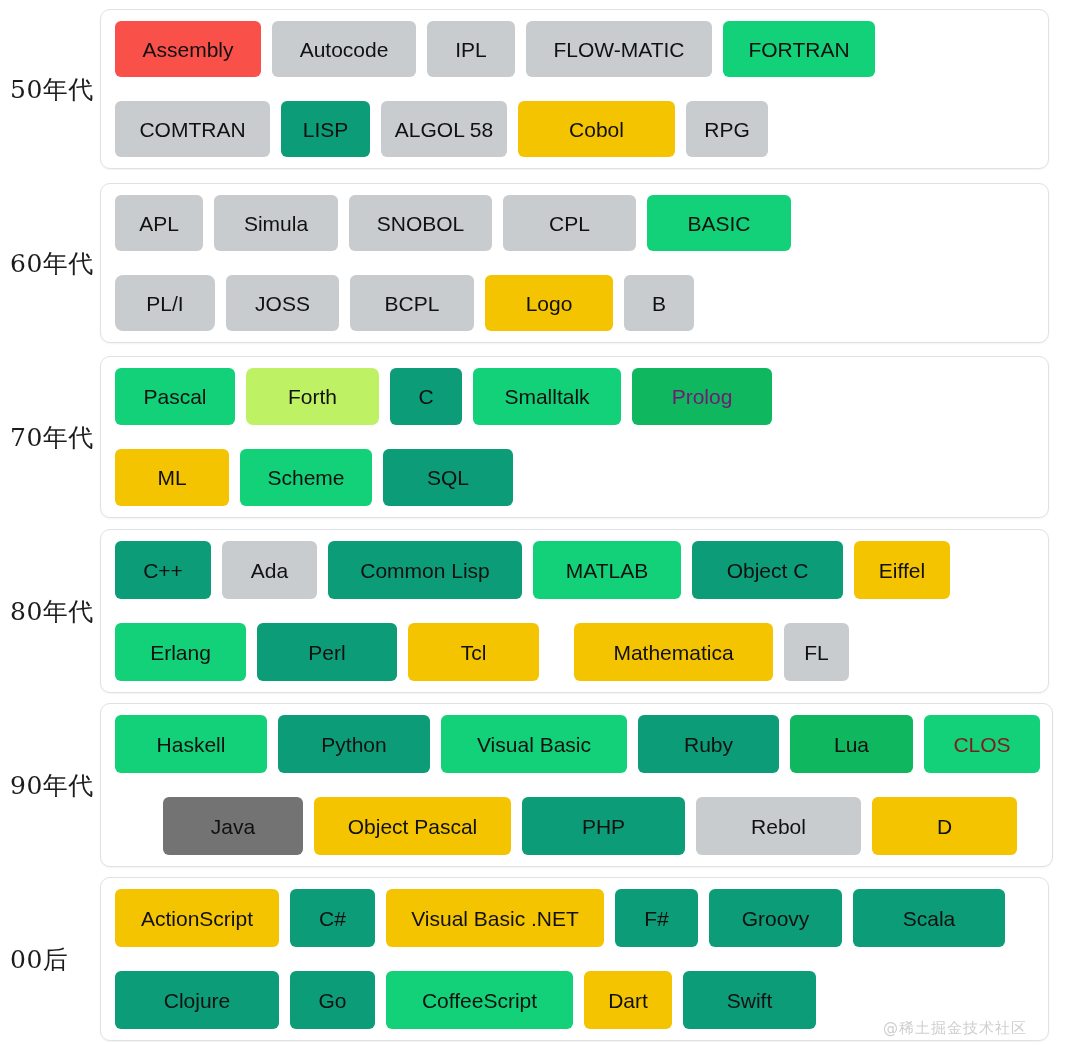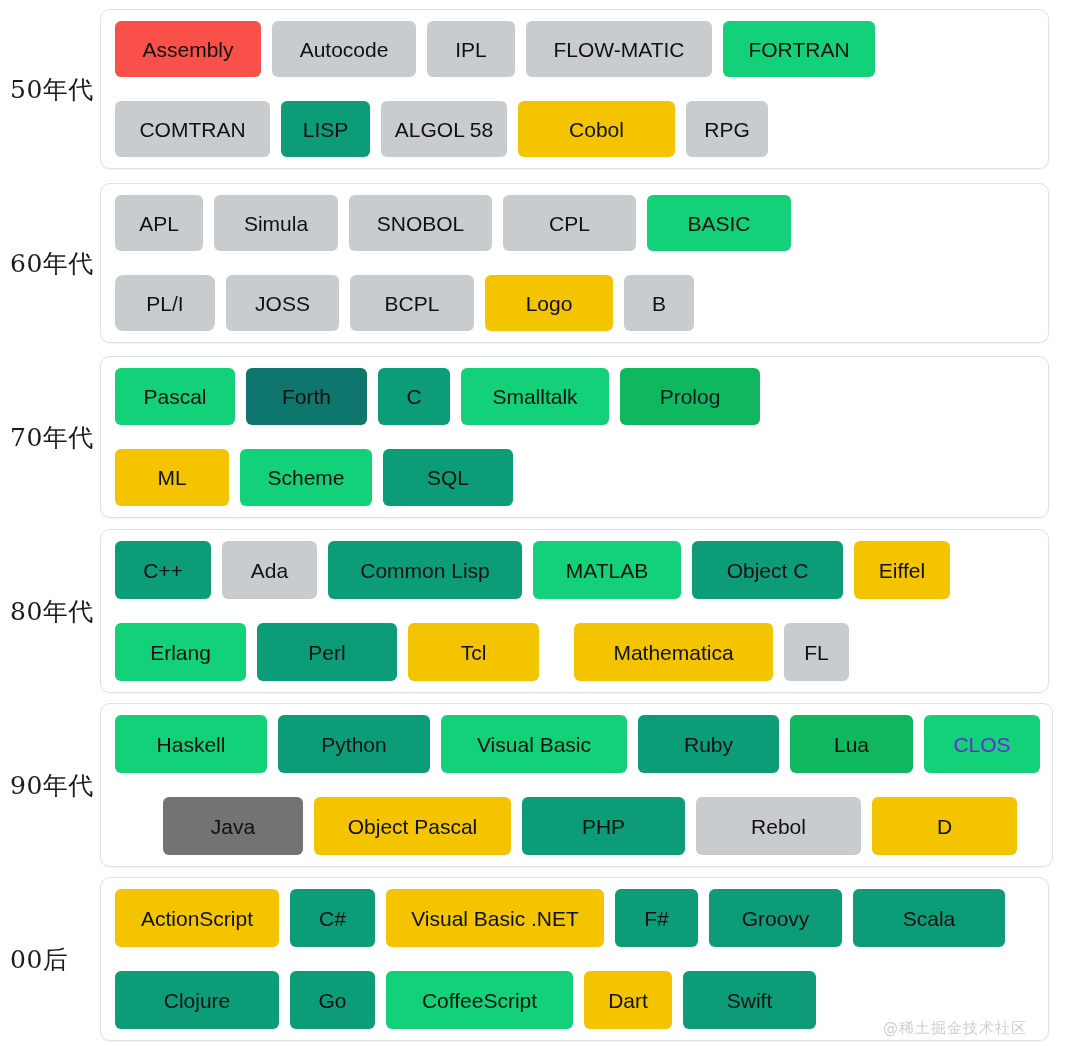--- a/index.html
+++ b/index.html
@@ -131,24 +131,24 @@
           <div class="chip" style="background: rgb(245, 196, 0); width: 128px; color: rgb(17, 17, 17);">Logo</div>
           <div class="chip" style="background: rgb(200, 204, 206); width: 70px; color: rgb(17, 17, 17);">B</div>
         </div>
       </div>
     </div>
     <div class="decade-row row-70" style="flex: 1 1 0%;">
       <div class="decade-label">70年代</div>
       <div class="decade-panel" style="border-color: rgb(223, 226, 228);">
         <div class="lang-line">
           <div class="chip" style="background: rgb(18, 209, 120); width: 120px; color: rgb(17, 17, 17);">Pascal</div>
-          <div class="chip" style="background: #0f766e; width: 121px; color: rgb(17, 17, 17);">Forth</div>
+          <div class="chip" style="background: #bef264; width: 133px; color: rgb(17, 17, 17); border-radius: 7px;">Forth</div>
           <div class="chip" style="background: rgb(13, 156, 120); width: 72px; color: rgb(17, 17, 17);">C</div>
           <div class="chip" style="background: rgb(18, 209, 120); width: 148px; color: rgb(17, 17, 17);">Smalltalk</div>
-          <div class="chip" style="background: rgb(15, 183, 94); width: 140px; color: #0f172a;">Prolog</div>
+          <div class="chip" style="background: rgb(15, 183, 94); width: 140px; color: #701a75;">Prolog</div>
         </div>
         <div class="lang-line">
           <div class="chip" style="background: rgb(245, 196, 0); width: 114px; color: rgb(17, 17, 17);">ML</div>
           <div class="chip" style="background: rgb(18, 209, 120); width: 132px; color: rgb(17, 17, 17);">Scheme</div>
           <div class="chip" style="background: rgb(13, 156, 120); width: 130px; color: rgb(17, 17, 17);">SQL</div>
         </div>
       </div>
     </div>
     <div class="decade-row row-80" style="flex: 1 1 0%;">
       <div class="decade-label">80年代</div>
@@ -172,21 +172,21 @@
     </div>
     <div class="decade-row row-90" style="flex: 1 1 0%;">
       <div class="decade-label">90年代</div>
       <div class="decade-panel" style="border-color: rgb(223, 226, 228);">
         <div class="lang-line">
           <div class="chip" style="background: rgb(18, 209, 120); width: 152px; color: rgb(17, 17, 17);">Haskell</div>
           <div class="chip" style="background: rgb(13, 156, 120); width: 152px; color: rgb(17, 17, 17);">Python</div>
           <div class="chip" style="background: rgb(18, 209, 120); width: 186px; color: rgb(17, 17, 17);">Visual Basic</div>
           <div class="chip" style="background: rgb(13, 156, 120); width: 141px; color: rgb(17, 17, 17);">Ruby</div>
           <div class="chip" style="background: rgb(15, 183, 94); width: 123px; color: rgb(17, 17, 17);">Lua</div>
-          <div class="chip" style="background: rgb(18, 209, 120); width: 116px; color: #6d28d9;">CLOS</div>
+          <div class="chip" style="background: rgb(18, 209, 120); width: 116px; color: #7f1d1d;">CLOS</div>
         </div>
         <div class="lang-line">
           <div class="chip" style="background: #737373; width: 140px; color: rgb(17, 17, 17); margin-left: 48px;">Java</div>
           <div class="chip" style="background: rgb(245, 196, 0); width: 197px; color: rgb(17, 17, 17);">Object Pascal</div>
           <div class="chip" style="background: rgb(13, 156, 120); width: 163px; color: rgb(17, 17, 17);">PHP</div>
           <div class="chip" style="background: rgb(200, 204, 206); width: 165px; color: rgb(17, 17, 17);">Rebol</div>
           <div class="chip" style="background: rgb(245, 196, 0); width: 145px; color: rgb(17, 17, 17);">D</div>
         </div>
       </div>
     </div>

